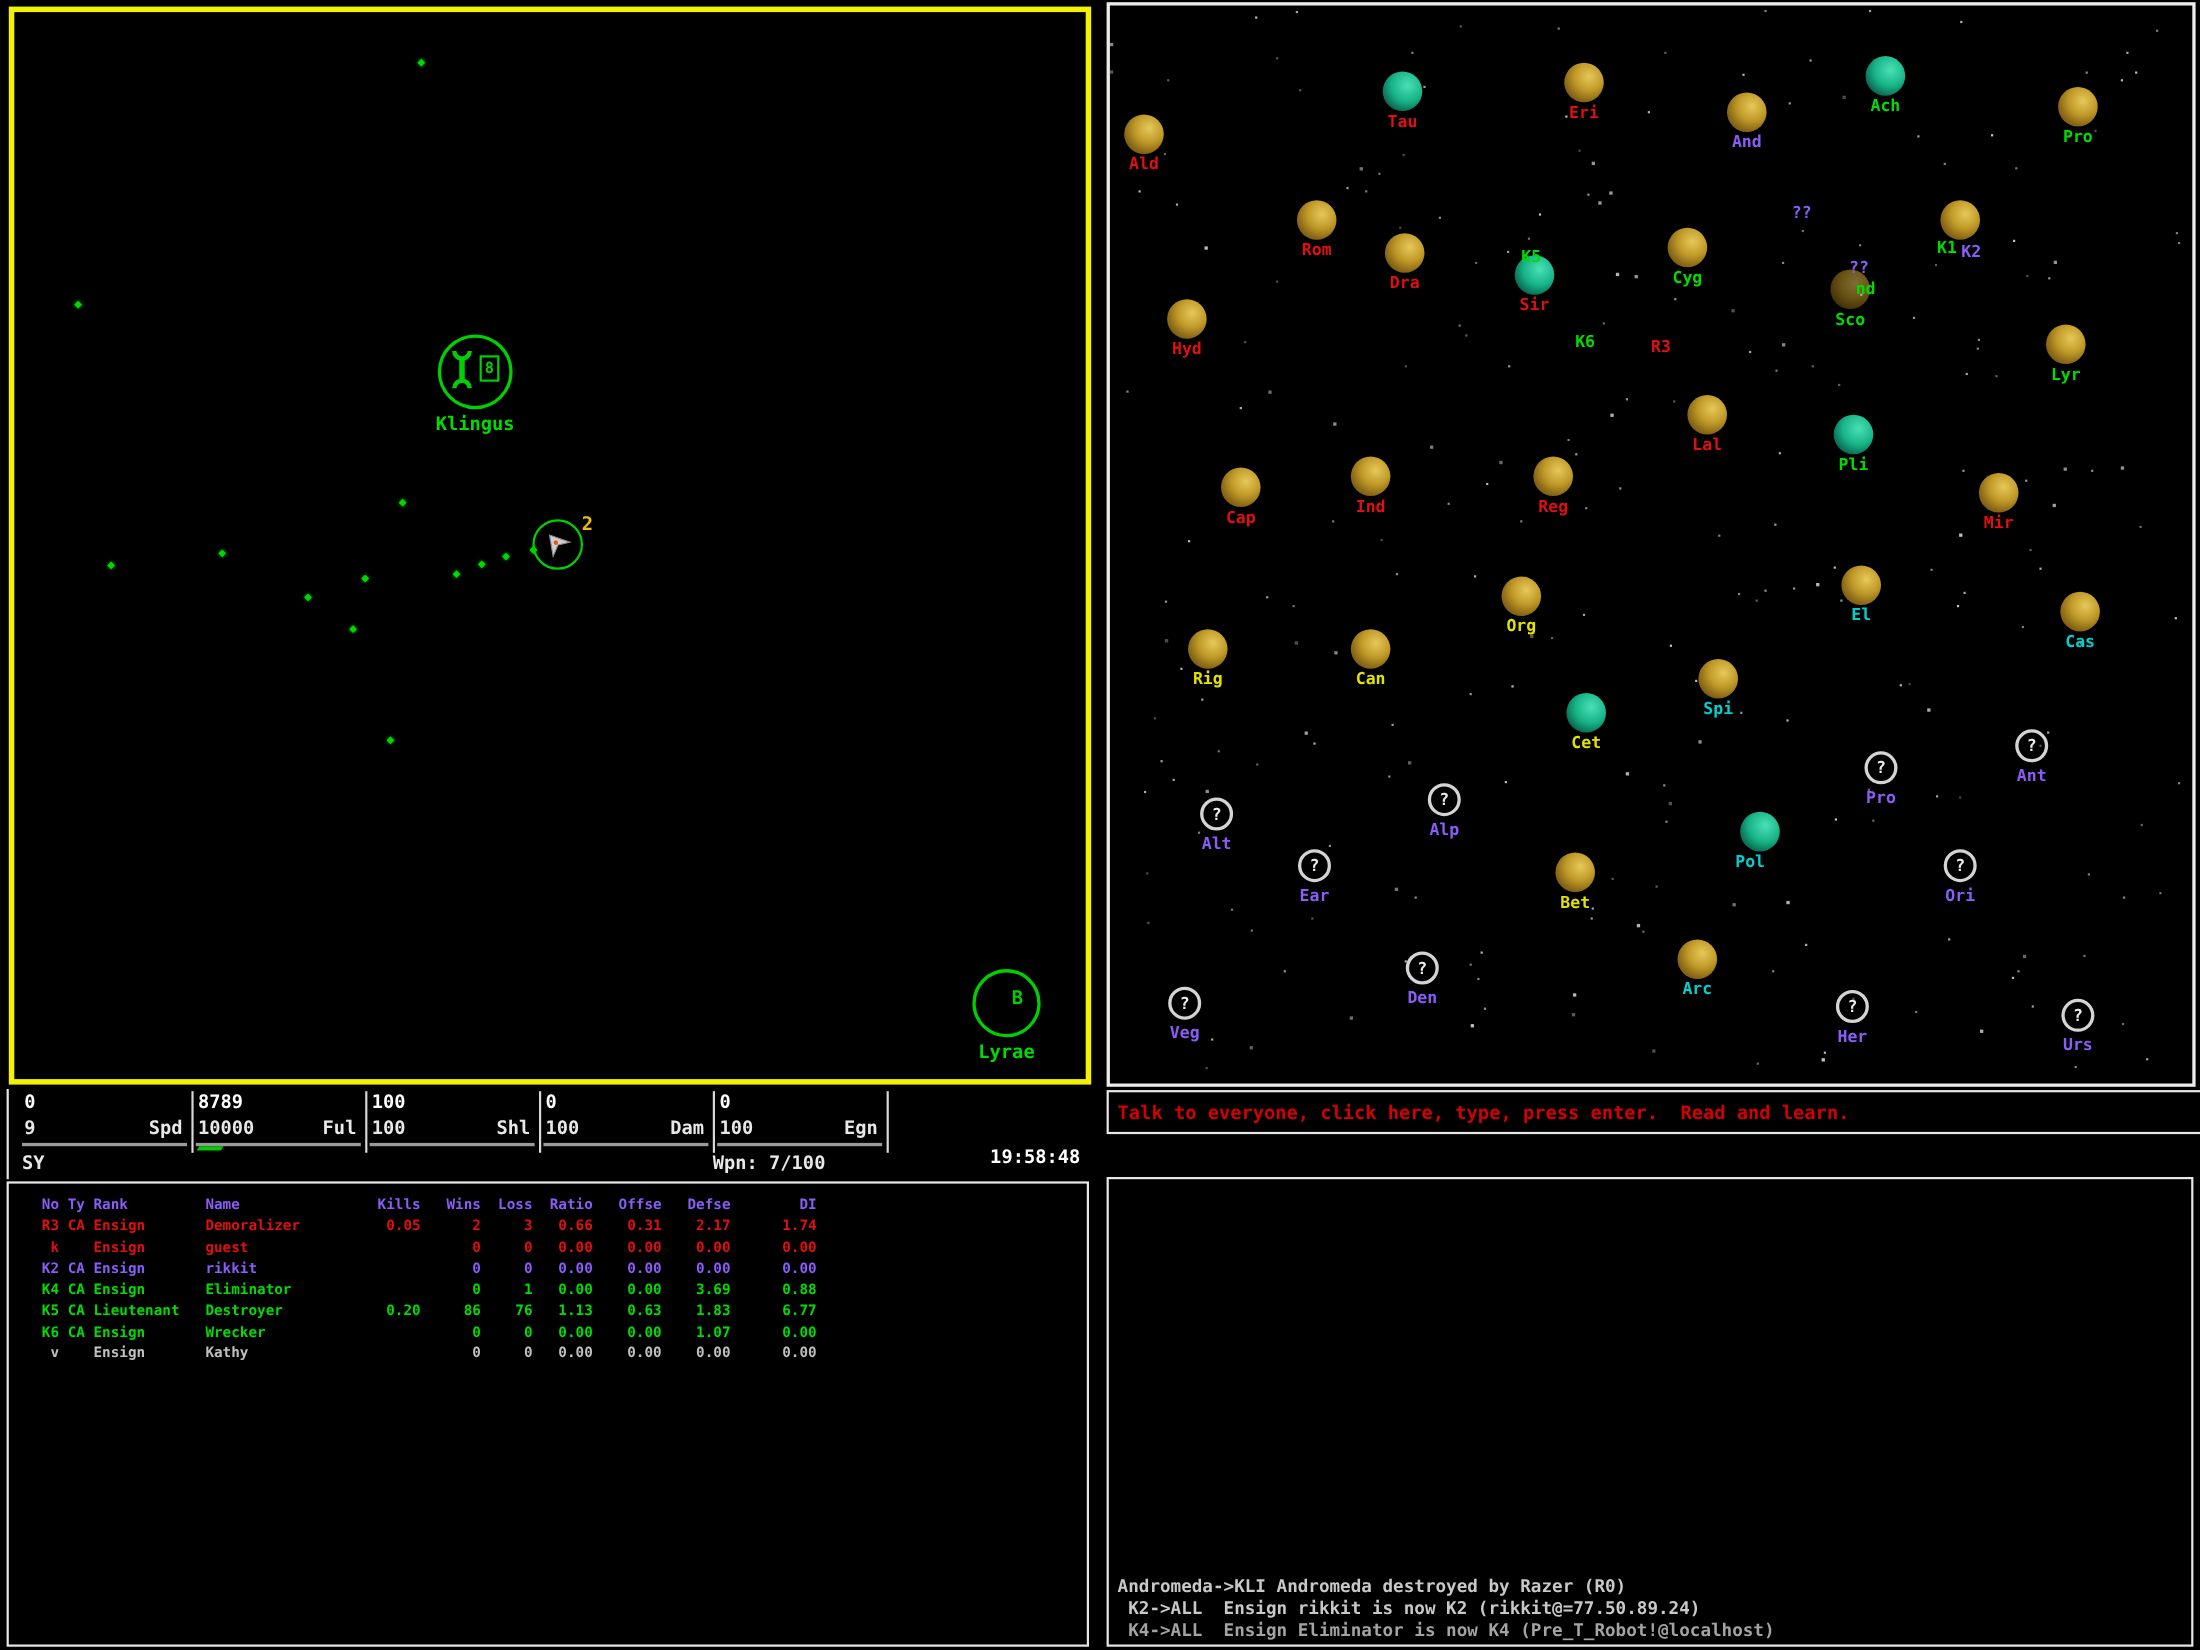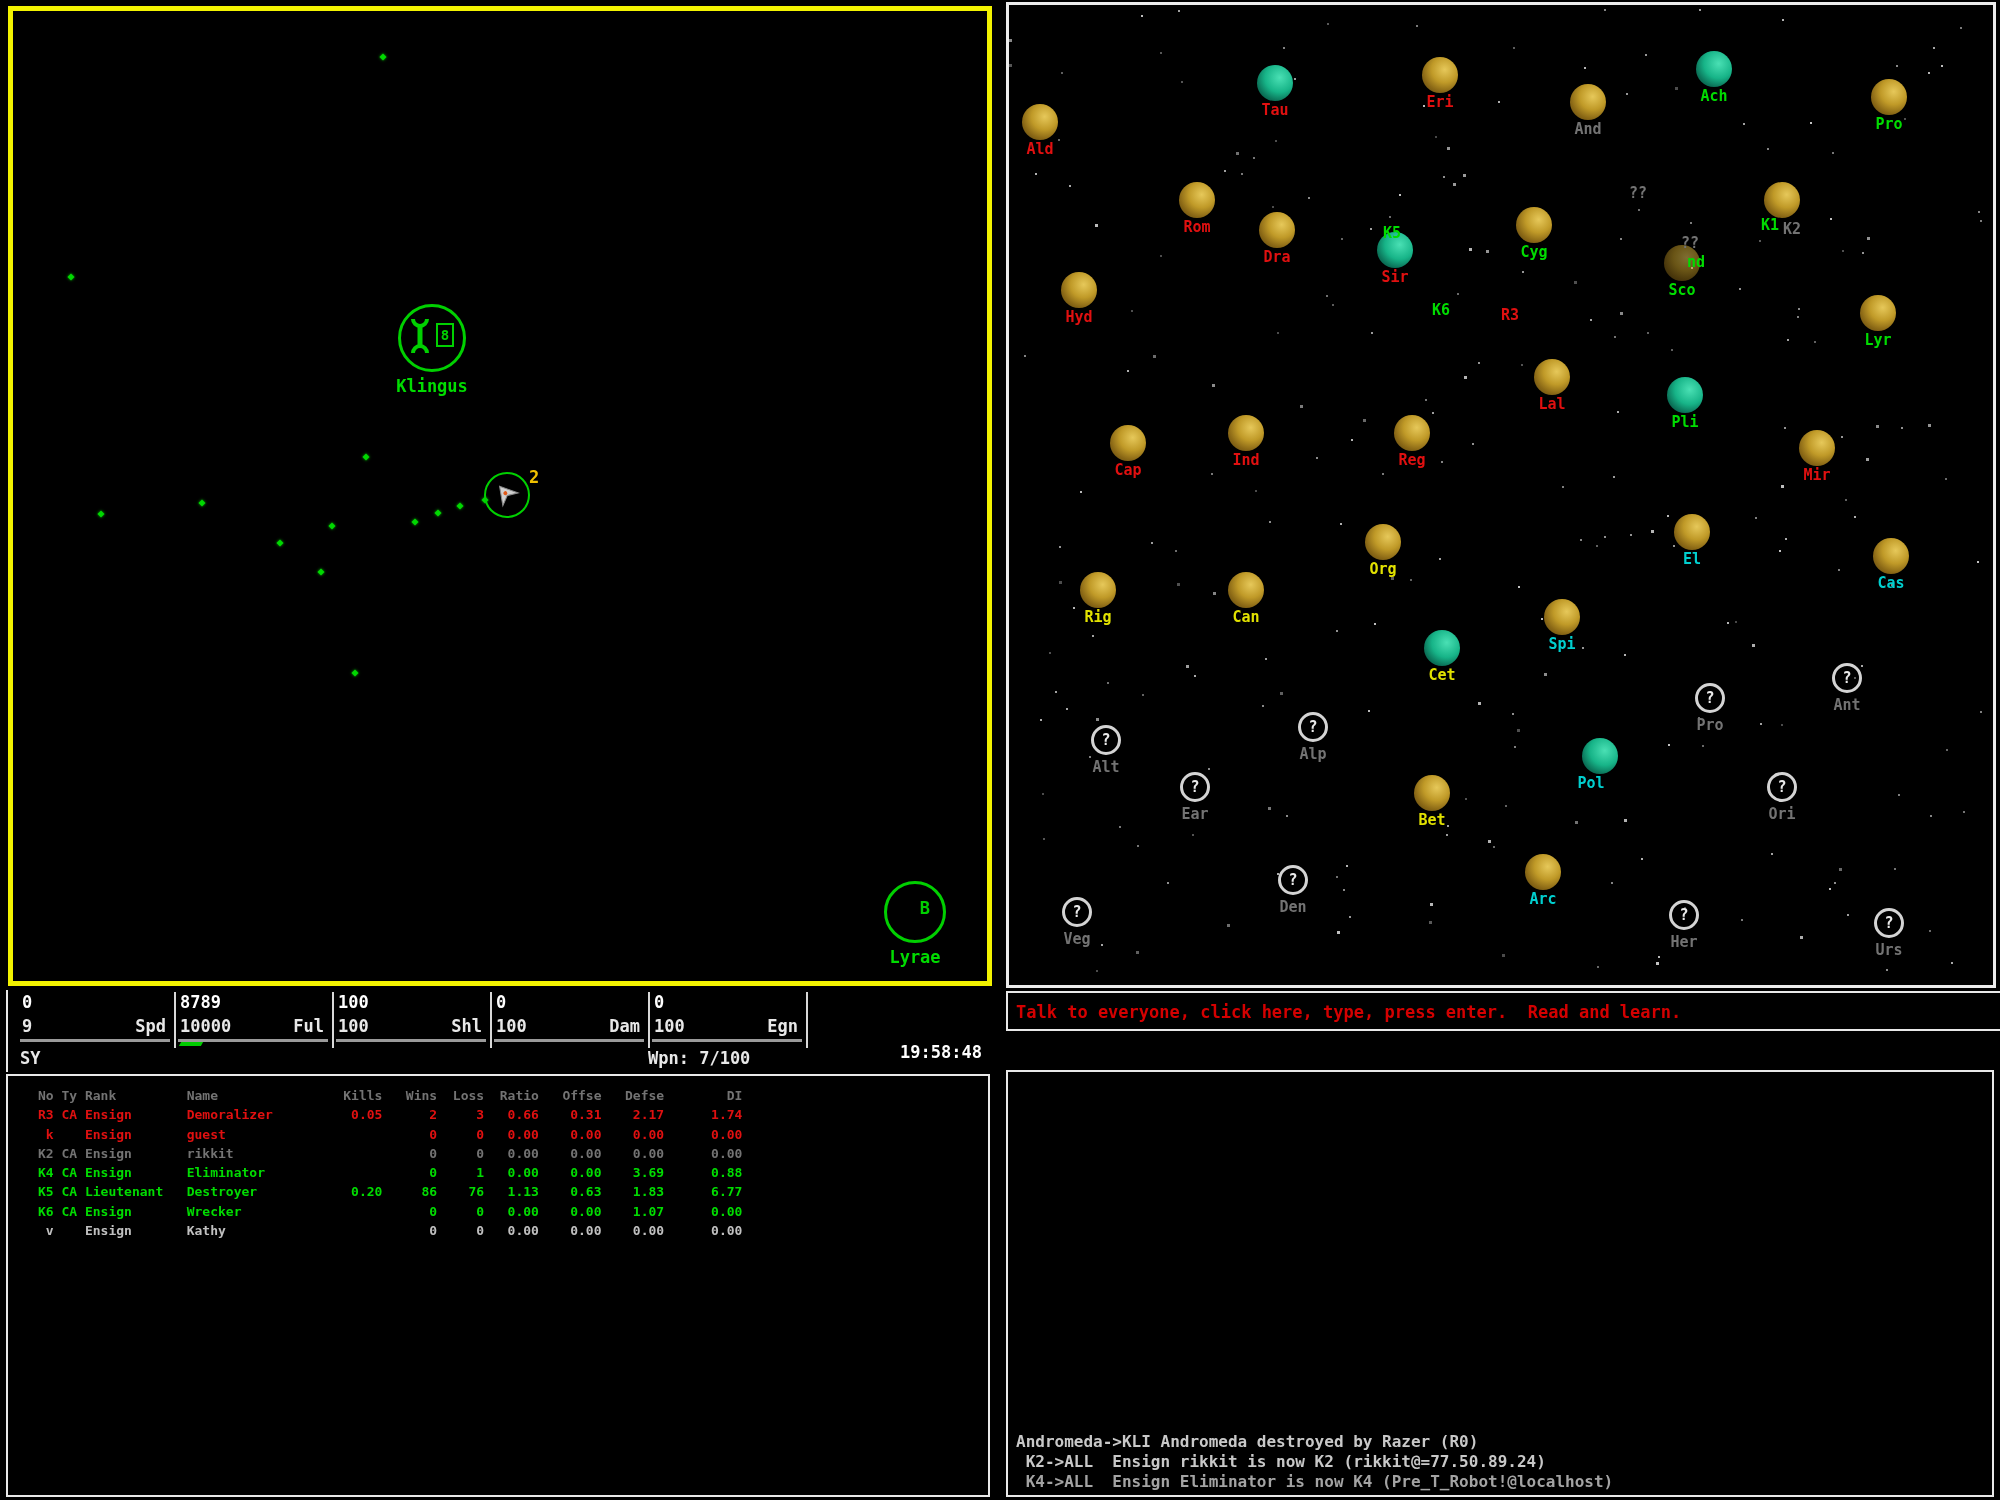--- a/index.html
+++ b/index.html
@@ -17,21 +17,21 @@
   .gauge .cur{position:absolute;left:4px;top:0px;color:#fff;font-size:17px;}
   .gauge .max{position:absolute;left:4px;top:24px;color:#e8e8e8;font-size:17px;}
   .gauge .glabel{position:absolute;right:8px;top:24px;color:#e8e8e8;font-size:17px;}
   .gauge .bar{position:absolute;left:2px;right:4px;bottom:6px;height:3px;background:#9a9a9a;}
   .fuelmark{position:absolute;left:4px;bottom:2px;width:22px;height:4px;background:#00cc00;
             transform:skewX(-30deg);}
   .statline{position:absolute;color:#e8e8e8;font-size:17px;white-space:pre;}
 
   .lbl{position:absolute;transform:translate(-50%,-50%);font-size:15px;white-space:nowrap;}
   .c-red{color:#e01010;} .c-green{color:#00dc00;} .c-yellow{color:#e2e200;}
-  .c-cyan{color:#00cfcf;} .c-white{color:#737373;} .c-gray{color:#c0c0c0;}
+  .c-cyan{color:#00cfcf;} .c-white{color:#8b5cf6;} .c-gray{color:#c0c0c0;}
 
   .disc{position:absolute;width:36px;height:36px;border-radius:50%;transform:translate(-50%,-50%);}
   .gold{background:radial-gradient(circle at 63% 35%, #e6c85a 0%, #c09a28 40%, #8a6816 68%, #55400e 100%);}
   .teal{background:radial-gradient(circle at 63% 35%, #4ae0b4 0%, #17b488 45%, #0b7258 72%, #07503c 100%);}
   .dim{opacity:.55;}
   .qdisc{position:absolute;width:24px;height:24px;border:3px solid #d4d4d4;border-radius:50%;
          transform:translate(-50%,-50%);display:flex;align-items:center;justify-content:center;
          color:#ececec;font-size:15px;}
   .star{position:absolute;background:#cfcfcf;}
 

